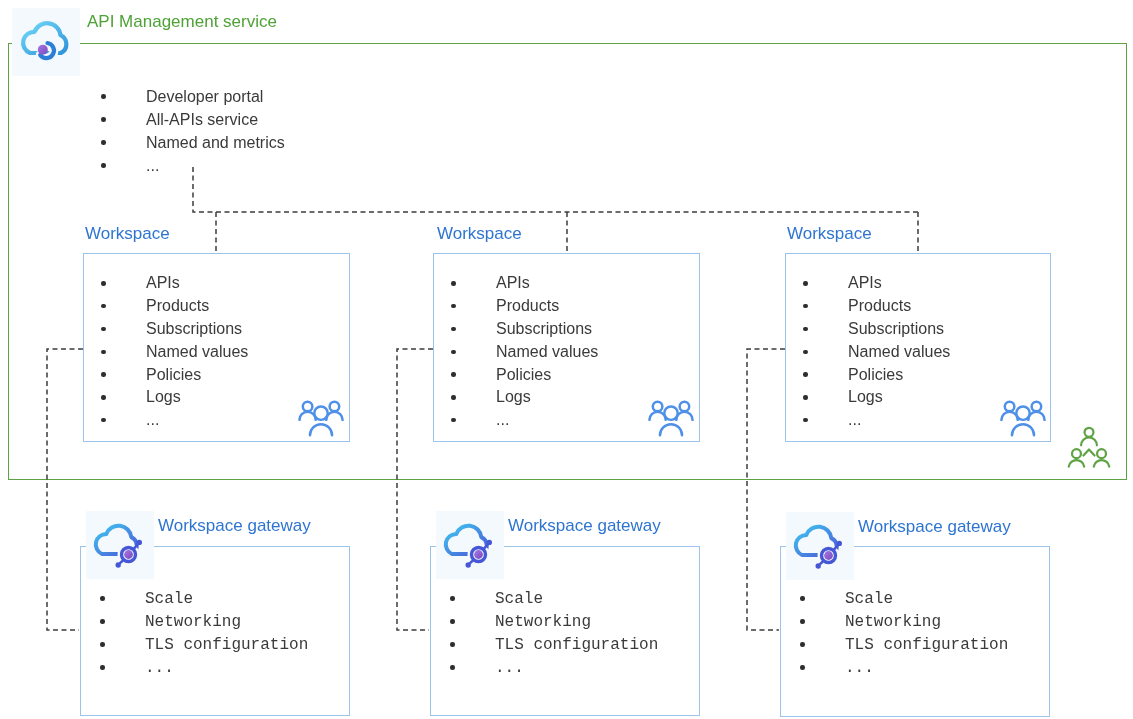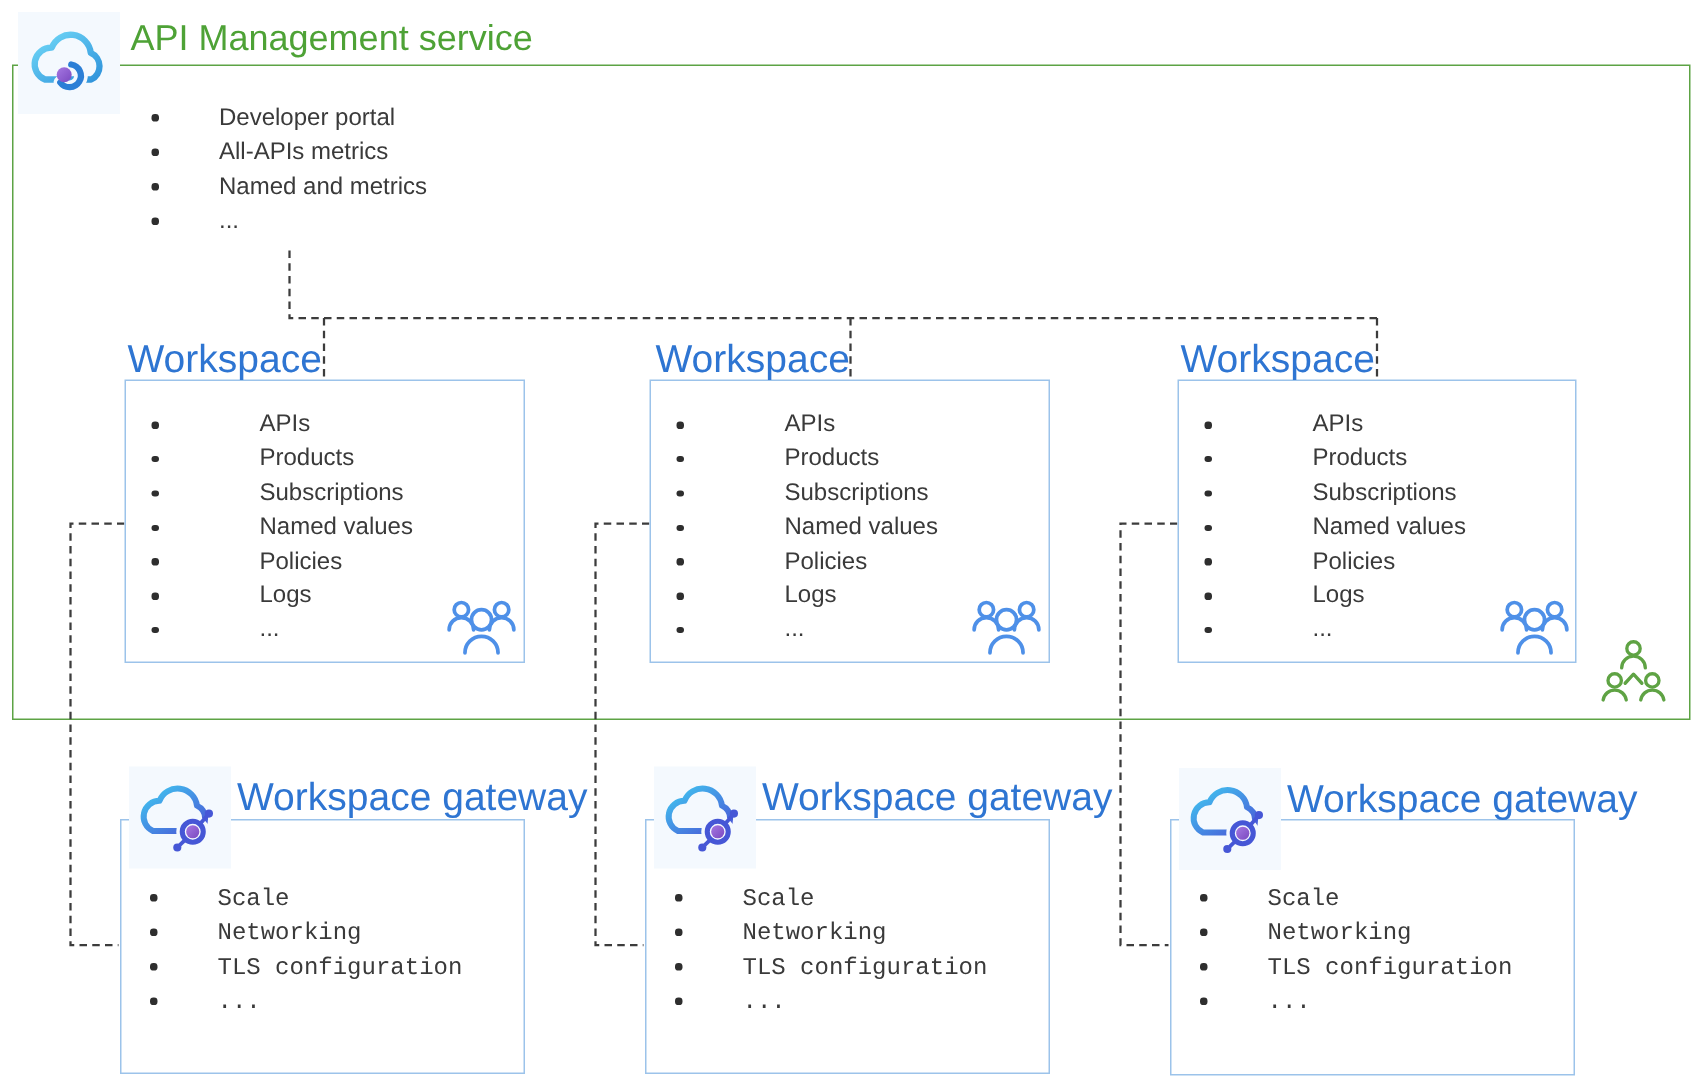--- a/index.html
+++ b/index.html
@@ -2,33 +2,33 @@
 <html><head>
 <meta charset="utf-8">
 <style>
   html,body{margin:0;padding:0;background:#fff;}
   .canvas{position:relative;width:1133px;height:719px;background:#fff;
           font-family:"Liberation Sans",sans-serif;overflow:hidden;}
 
   .green-box{position:absolute;left:8px;top:43px;width:1117px;height:435px;
              border:1.5px solid #5DA344;background:transparent;}
 
-  .svc-title{position:absolute;left:87px;top:12px;font-size:24px;color:#4EA236;white-space:nowrap;}
+  .svc-title{position:absolute;left:87px;top:12px;font-size:17px;color:#4EA236;white-space:nowrap;}
 
   .icon-tile{position:absolute;width:68px;height:68px;background:#F4F9FE;
              display:flex;align-items:center;justify-content:center;z-index:3;}
 
-  .blue-title{position:absolute;font-size:26px;color:#2E75D2;white-space:nowrap;z-index:3;}
+  .blue-title{position:absolute;font-size:17px;color:#2E75D2;white-space:nowrap;z-index:3;}
 
   .box{position:absolute;background:#fff;border:1.5px solid #9CC3EA;z-index:2;box-sizing:border-box;}
 
   .list{position:absolute;z-index:4;}
   .row{display:flex;align-items:center;}
   .svc-list .row{height:23px;}
-  .ws-list .row{height:22.8px;gap:27px;}
+  .ws-list .row{height:22.8px;}
   .gw-list .row{height:23px;font-family:Liberation Mono, monospace;}
   .row .b{width:46px;display:flex;align-items:center;flex:0 0 46px;}
   .row .b::before{content:"";width:4.5px;height:4.5px;border-radius:50%;background:#2E2E2E;margin-left:1px;}
   .row .t{font-size:16px;color:#3A3A3A;white-space:nowrap;}
 
   .connector-svg{position:absolute;left:0;top:0;z-index:1;pointer-events:none;}
   .people-svg{position:absolute;z-index:4;}
 </style>
 </head>
 <body>
@@ -66,28 +66,28 @@
   <div class="icon-tile" style="left:12px;top:8px">
     <svg width="64" height="64" viewBox="0 0 64 64">
       <path d="M16,43 A11,11 0 0 1 20.5,21.8 A13.5,13.5 0 0 1 46.5,25.2 A9.8,9.8 0 0 1 46.8,43 Z" fill="none" stroke="url(#cloudA)" stroke-width="4.2" stroke-linejoin="round"></path>
       <path d="M33.5,33 A7.6,7.6 0 1 1 26.2,45" fill="none" stroke="#F4F9FE" stroke-width="9" stroke-linecap="round"></path>
       <path d="M33.5,33 A7.6,7.6 0 1 1 26.2,45" fill="none" stroke="#2C7FD6" stroke-width="4.2" stroke-linecap="round"></path>
       <circle cx="28.8" cy="39.8" r="5" fill="url(#purp)"></circle>
     </svg>
   </div>
   <div class="svc-title">API Management service</div>
 
-  <div class="list svc-list" style="left:100px;top:67px">
+  <div class="list svc-list" style="left:100px;top:85px">
     <div class="row">
         <span class="b"></span>
         <span class="t">Developer portal</span>
       </div>
     <div class="row">
         <span class="b"></span>
-        <span class="t">All-APIs metrics</span>
+        <span class="t">All-APIs service</span>
       </div>
     <div class="row">
         <span class="b"></span>
         <span class="t">Named and metrics</span>
       </div>
     <div class="row">
         <span class="b"></span>
         <span class="t">...</span>
       </div>
   </div>

